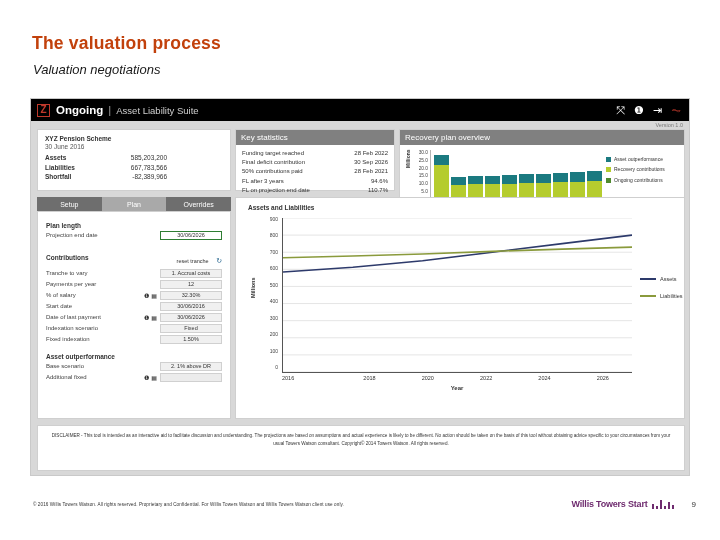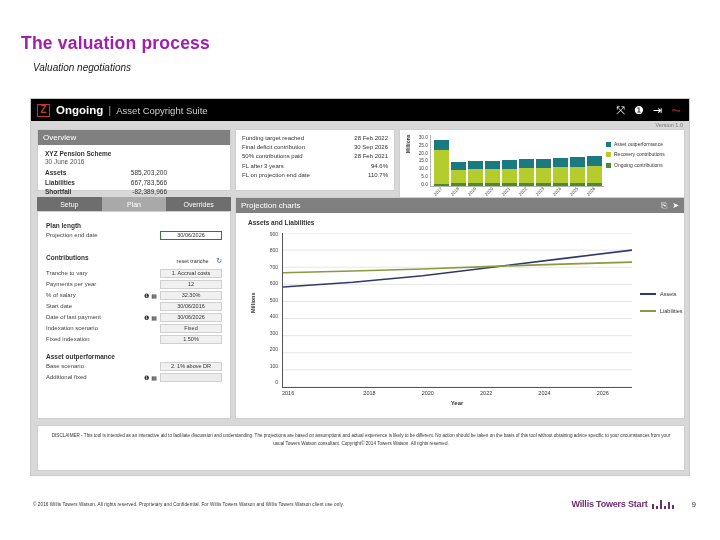--- a/index.html
+++ b/index.html
@@ -7,27 +7,27 @@
   body {
     width: 720px; height: 540px;
     background: #ffffff;
     font-family: "Liberation Sans", sans-serif;
     overflow: hidden;
     position: relative;
   }
 
   
   .slide-title {
-    position: absolute; left: 21px; top: 33px;
-    font-size: 17.5px; font-weight: bold; color: #a21caf;
+    position: absolute; left: 32px; top: 33px;
+    font-size: 17.5px; font-weight: bold; color: #c2410c;
     letter-spacing: .2px;
   }
   .slide-subtitle {
     position: absolute; left: 33px; top: 62px;
-    font-size: 10px; font-style: italic; color: #1a1a1a;
+    font-size: 13px; font-style: italic; color: #1a1a1a;
   }
 
   
   .app-shot {
     position: absolute; left: 30px; top: 98px;
     width: 660px; height: 378px;
     background: #d8d8d8;
     border: 1px solid #c9c9c9;
   }
 
@@ -233,34 +233,31 @@
 
 <div class="slide-title">The valuation process</div>
 <div class="slide-subtitle">Valuation negotiations</div>
 
 <div class="app-shot">
 
   <div class="app-header">
     <div class="logo-mark">Z</div>
     <span class="app-name">Ongoing</span>
     <span class="app-sep">|</span>
-    <span class="app-sub">Asset Copyright Suite</span>
+    <span class="app-sub">Asset Liability Suite</span>
     <div class="header-icons">
       <span class="hicon">⤧</span>
       <span class="hicon">❶</span>
       <span class="hicon">⇥</span>
       <span class="hicon red">⏦</span>
     </div>
   </div>
   <div class="version">Version 1.0</div>
 
   <div class="card" id="overview-card">
-    <div class="card-head">
-      <span>Overview</span>
-    </div>
     <div class="ov-body">
       <div class="ov-scheme">XYZ Pension Scheme</div>
       <div class="ov-date">30 June 2016</div>
       <div class="ov-rows">
         <div class="ov-row">
           <span class="lbl">Assets</span>
           <span class="val">585,203,200</span>
         </div>
         <div class="ov-row">
           <span class="lbl">Liabilities</span>
@@ -268,20 +265,23 @@
         </div>
         <div class="ov-row">
           <span class="lbl">Shortfall</span>
           <span class="val">-82,389,966</span>
         </div>
       </div>
     </div>
   </div>
 
   <div class="card" id="stats-card">
+    <div class="card-head">
+      <span>Key statistics</span>
+    </div>
     <div class="ks-body">
       <div class="ks-row">
         <span>Funding target reached</span>
         <span>28 Feb 2022</span>
       </div>
       <div class="ks-row">
         <span>Final deficit contribution</span>
         <span>30 Sep 2026</span>
       </div>
       <div class="ks-row">
@@ -293,20 +293,23 @@
         <span>94.6%</span>
       </div>
       <div class="ks-row">
         <span>FL on projection end date</span>
         <span>110.7%</span>
       </div>
     </div>
   </div>
 
   <div class="card" id="recovery-card">
+    <div class="card-head">
+      <span>Recovery plan overview</span>
+    </div>
     <div class="rp-body">
       <div class="rp-chart">
         <div class="rp-ylabel">Millions</div>
         <div class="rp-yticks" id="rp-yticks">
             <div>30.0</div>
             <div>25.0</div>
             <div>20.0</div>
             <div>15.0</div>
             <div>10.0</div>
             <div>5.0</div>
@@ -470,27 +473,20 @@
           <span class="f-ico">❶</span>
           <span class="f-ico">▦</span>
         </span>
         <span class="f-val blank"></span>
       </div>
 
     </div>
   </div>
 
   <div class="card" id="proj-card">
-    <div class="card-head">
-      <span>Projection charts</span>
-      <span class="card-head-icons">
-        <span class="ch-icon">⎘</span>
-        <span class="ch-icon">➤</span>
-      </span>
-    </div>
     <div class="proj-body">
       <div class="proj-title">Assets and Liabilities</div>
       <div class="pc-ylabel">Millions</div>
       <div class="pc-yticks" id="pc-yticks">
           <div>900</div>
           <div>800</div>
           <div>700</div>
           <div>600</div>
           <div>500</div>
           <div>400</div>

